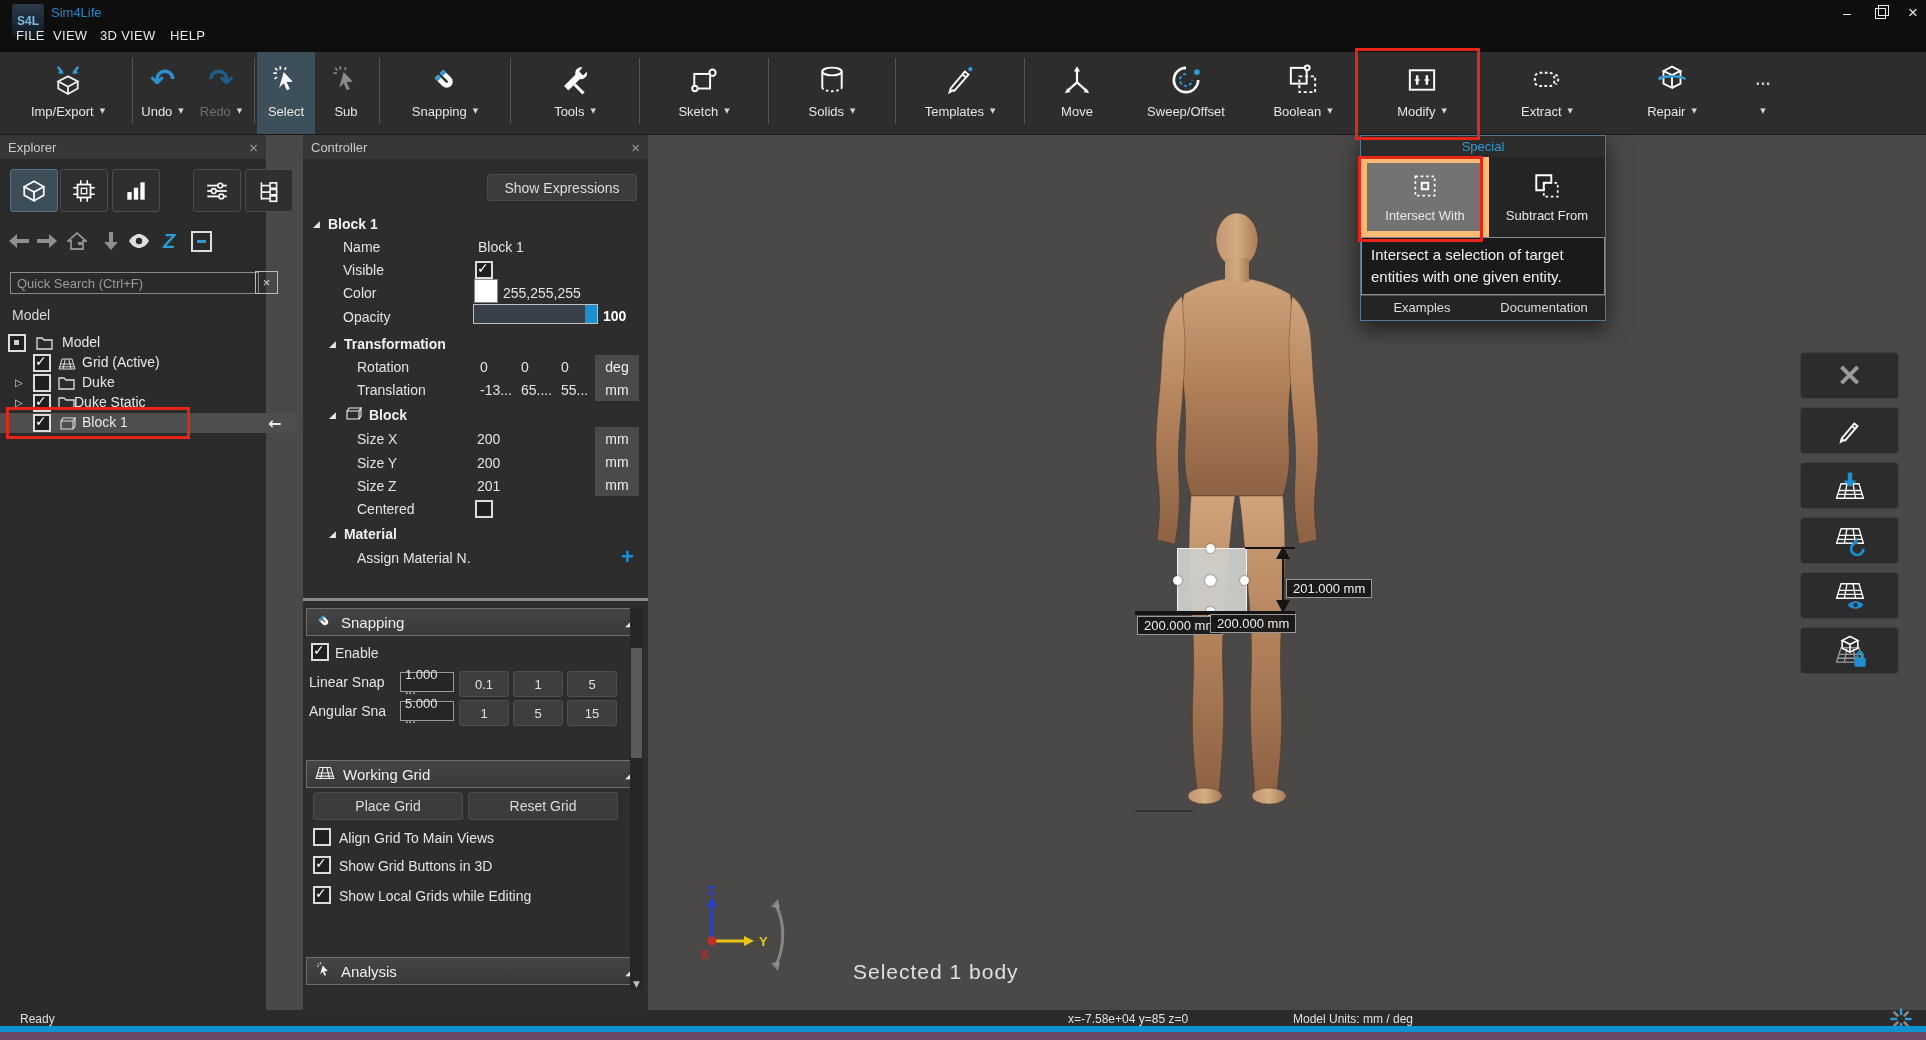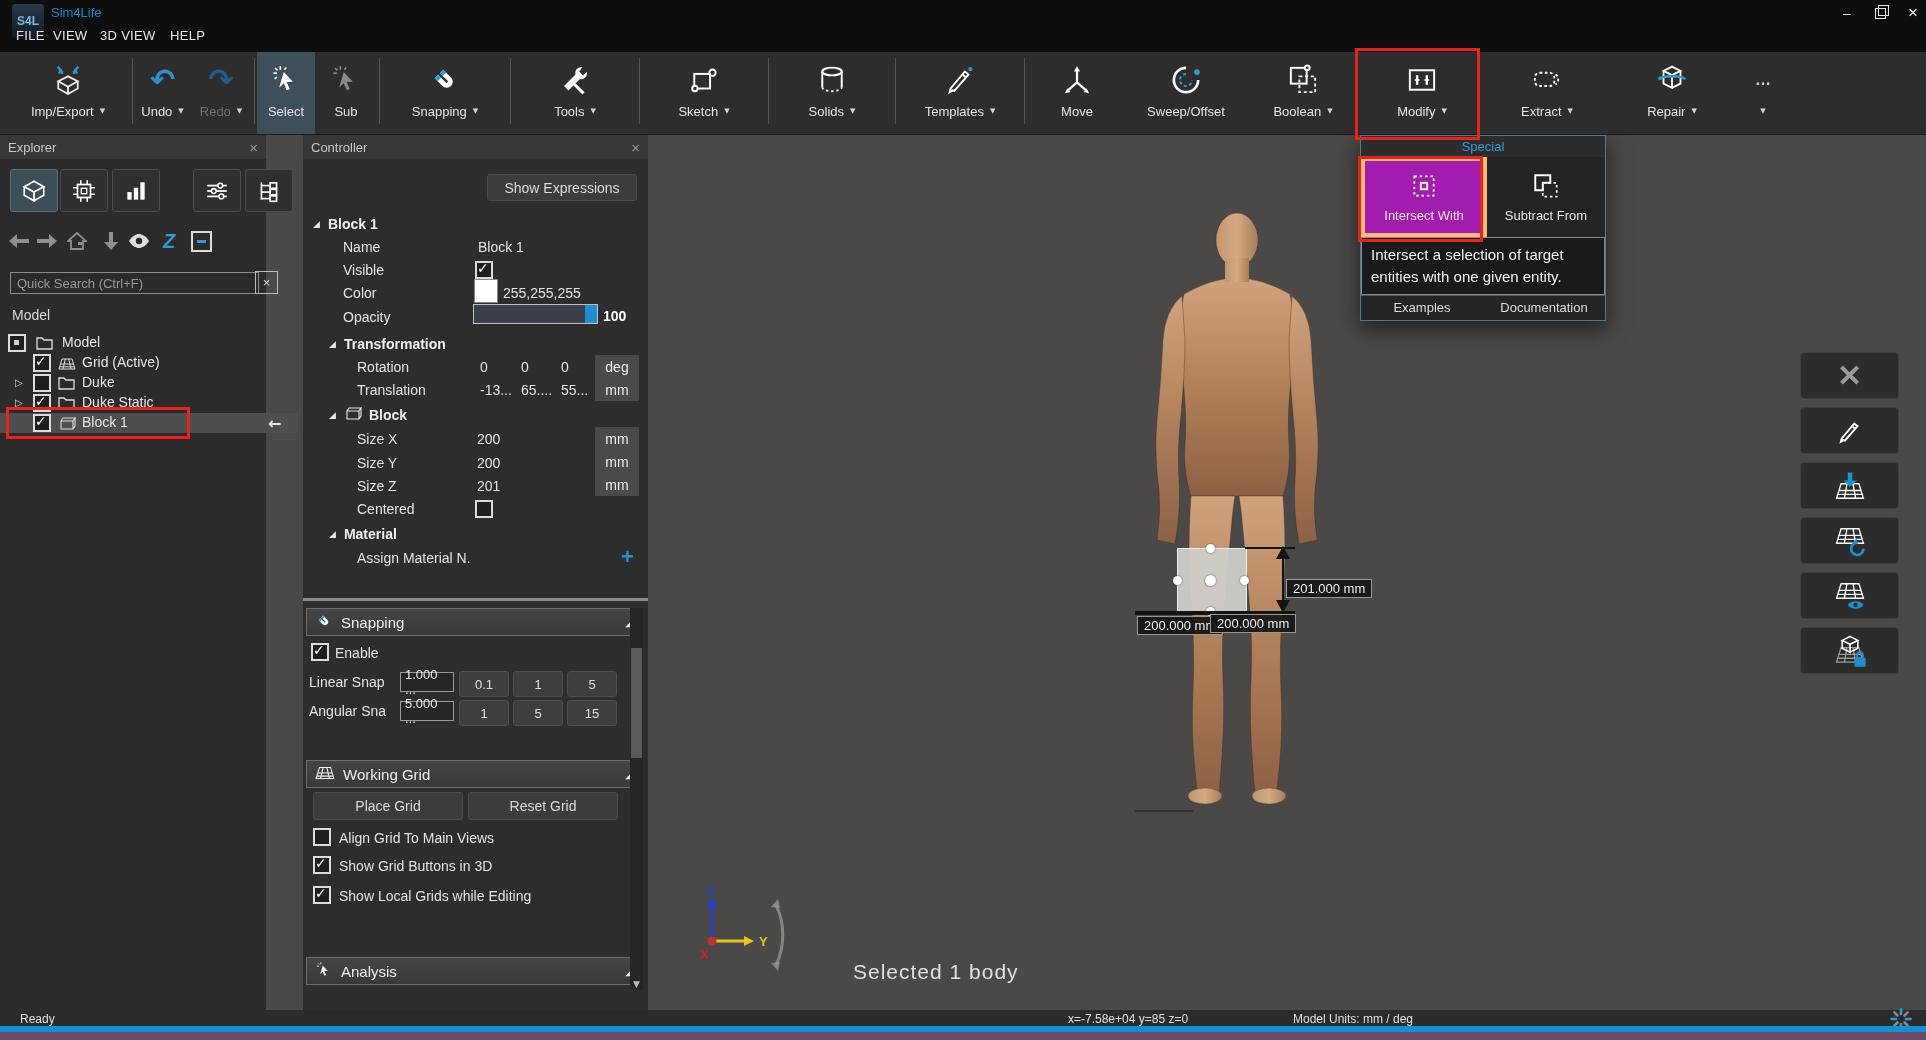--- a/index.html
+++ b/index.html
@@ -60,21 +60,21 @@
   .vbtn{position:absolute;left:1150px;width:97px;height:45px;background:#2c2c2c;border:1px solid #3f3f3f;border-radius:4px;display:flex;align-items:center;justify-content:center}
   .dimlabel{position:absolute;background:rgba(22,22,22,.93);border:1px solid #9a9a9a;color:#eee;font-size:13px;padding:1px 6px;white-space:nowrap}
   .dimline{position:absolute;background:#141414}
   .handle{position:absolute;width:9px;height:9px;border-radius:50%;background:#fff;box-shadow:0 0 2px rgba(0,0,0,.6)}
   .selstatus{position:absolute;left:203px;top:825px;font-size:21px;color:#e0e0e0;letter-spacing:1px}
   
   .bmenu{position:absolute;left:710px;top:0px;width:244px;background:#232323;border:1px solid #4f7b99;box-shadow:0 8px 20px rgba(0,0,0,.6);z-index:40}
   .bmenu-h{height:21px;background:#2c2c2c;color:#2e9bd6;font-size:13px;text-align:center;line-height:21px}
   .bmenu-items{display:flex;height:80px}
   .bitem{flex:1;display:flex;flex-direction:column;align-items:center;justify-content:center;gap:7px;color:#e8e8e8;font-size:13px;background:#242424;box-sizing:border-box}
-  .bitem.sel{background:#a21caf;border:4px solid #fdba74}
+  .bitem.sel{background:#737373;border:6px solid #fdba74}
   .btip{background:#1a1a1a;border:1px solid #8a8a8a;color:#f2f2f2;font-size:15px;padding:6px 9px;line-height:1.45}
   .bfoot{display:flex;height:24px;border-top:1px solid #555;background:#242424}
   .bfoot span{flex:1;text-align:center;line-height:24px;font-size:13px;color:#ddd}
   
   .statusbar{position:absolute;left:0;top:1010px;width:1926px;height:16px;background:#2b2b2b;font-size:12px;color:#e0e0e0}
   .bluebar{position:absolute;left:0;top:1026px;width:1926px;height:6px;background:#0d93cf}
   .purplebar{position:absolute;left:0;top:1032px;width:1926px;height:8px;background:#6a4a67}
 </style>
 </head>
 <body>
@@ -471,21 +471,21 @@
           <path d="M1 2h5l2 2h8v9H1Z" fill="none" stroke="#ddd" stroke-width="1.3"></path>
         </svg></span>
     <span style="left:82px">Duke</span>
   </div>
   <div class="trow" style="top:258px">
     <span class="expander" style="left:15px;top:4px">▷</span>
     <span class="cb checked" style="left:33px"></span>
     <span style="left:58px;top:3px"><svg width="17" height="14" viewBox="0 0 17 14">
           <path d="M1 2h5l2 2h8v9H1Z" fill="none" stroke="#ddd" stroke-width="1.3"></path>
         </svg></span>
-    <span style="left:82px">Duke Static</span>
+    <span style="left:74px">Duke Static</span>
   </div>
   <div class="trow selected" style="top:278px">
     <span class="cb checked" style="left:33px"></span>
     <span style="left:58px;top:4px"><svg width="18" height="13" viewBox="0 0 18 13">
           <path d="M3 4h12v8H3Z M3 4l2-3h12l-2 3 M15 4l2-3v8l-2 3" fill="none" stroke="#ddd" stroke-width="1.1"></path>
         </svg></span>
     <span style="left:82px">Block 1</span>
     <span class="backarrow" style="left:268px">←</span>
   </div>
 </div>

